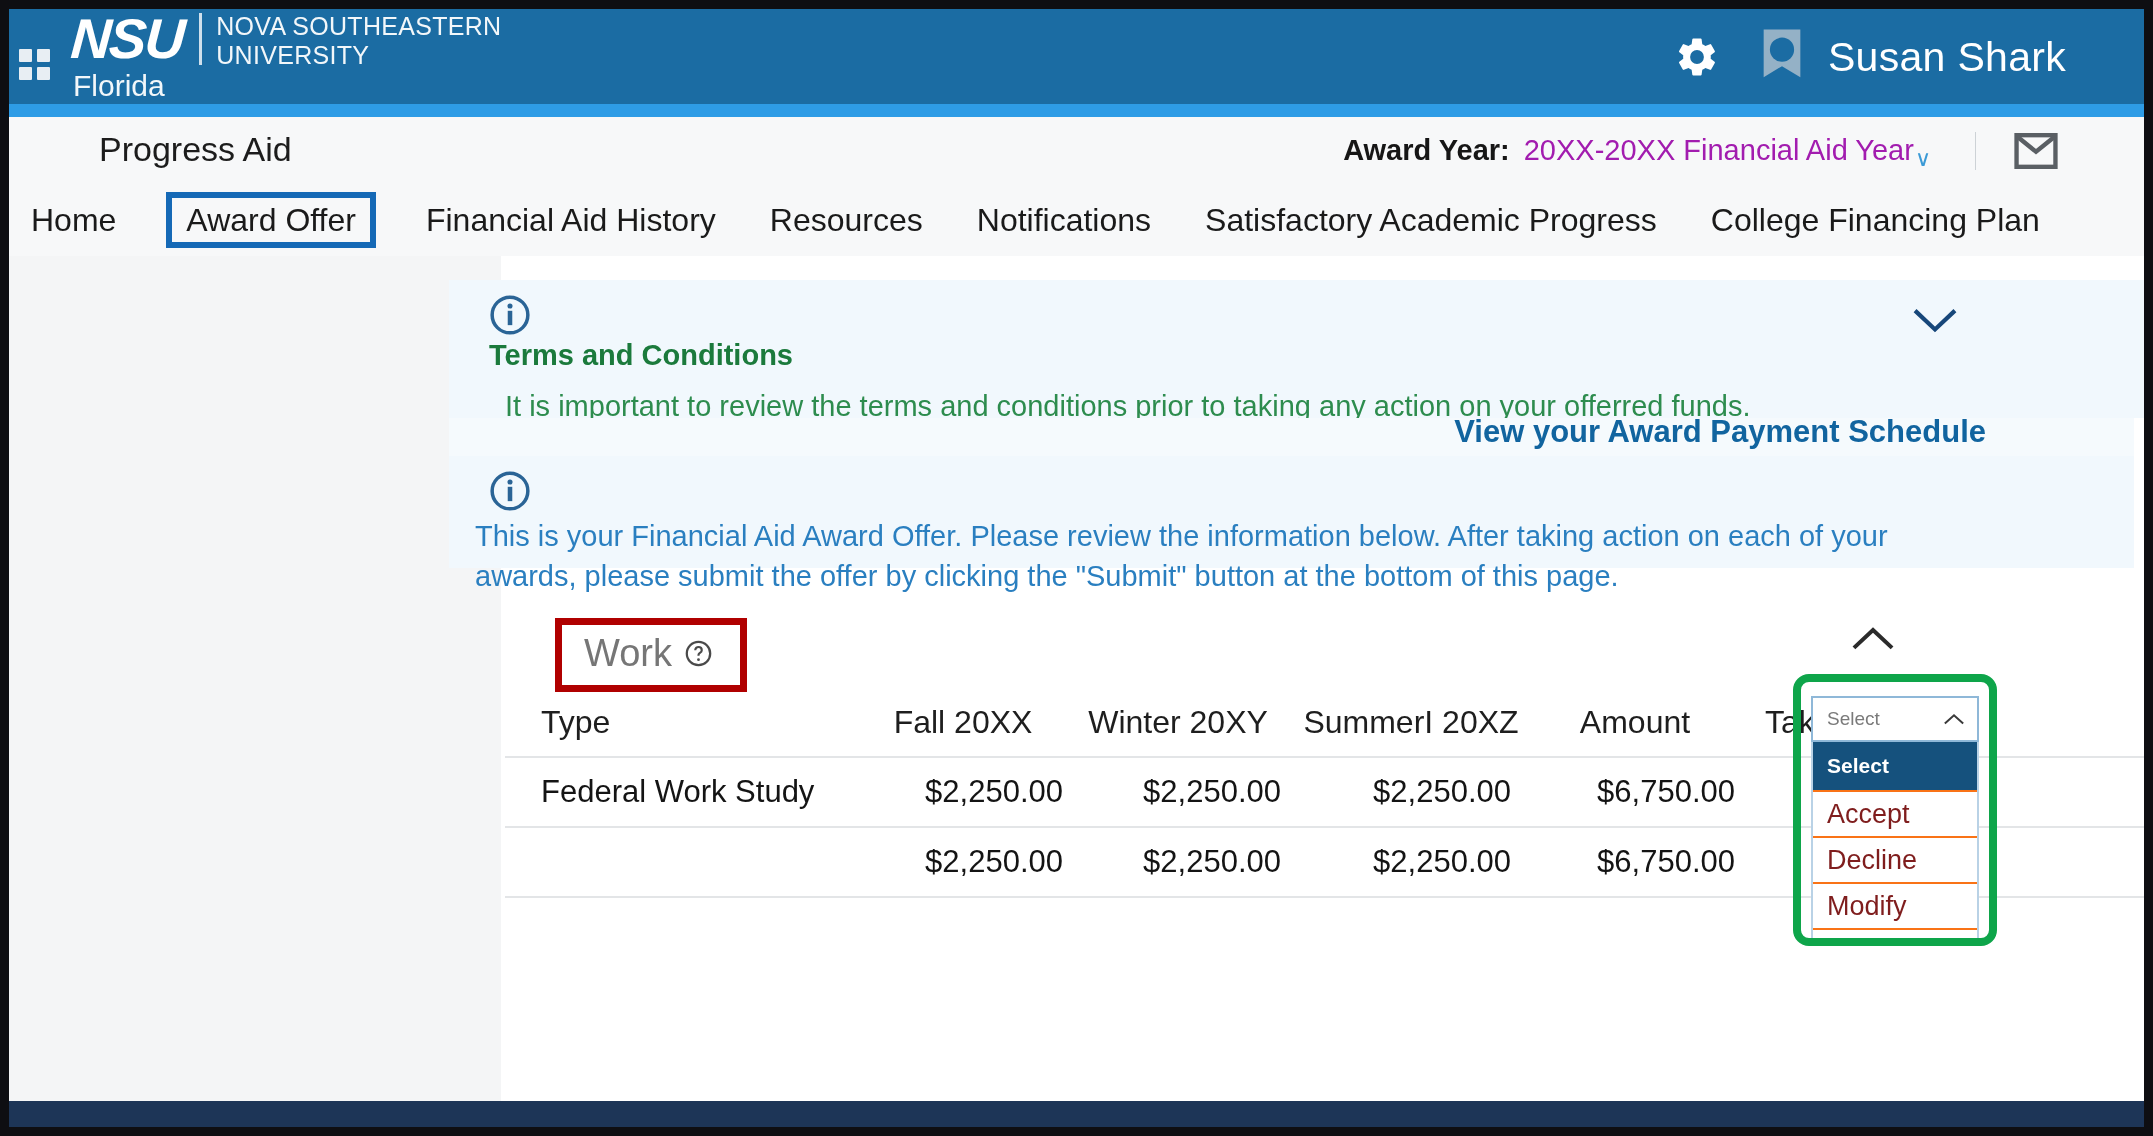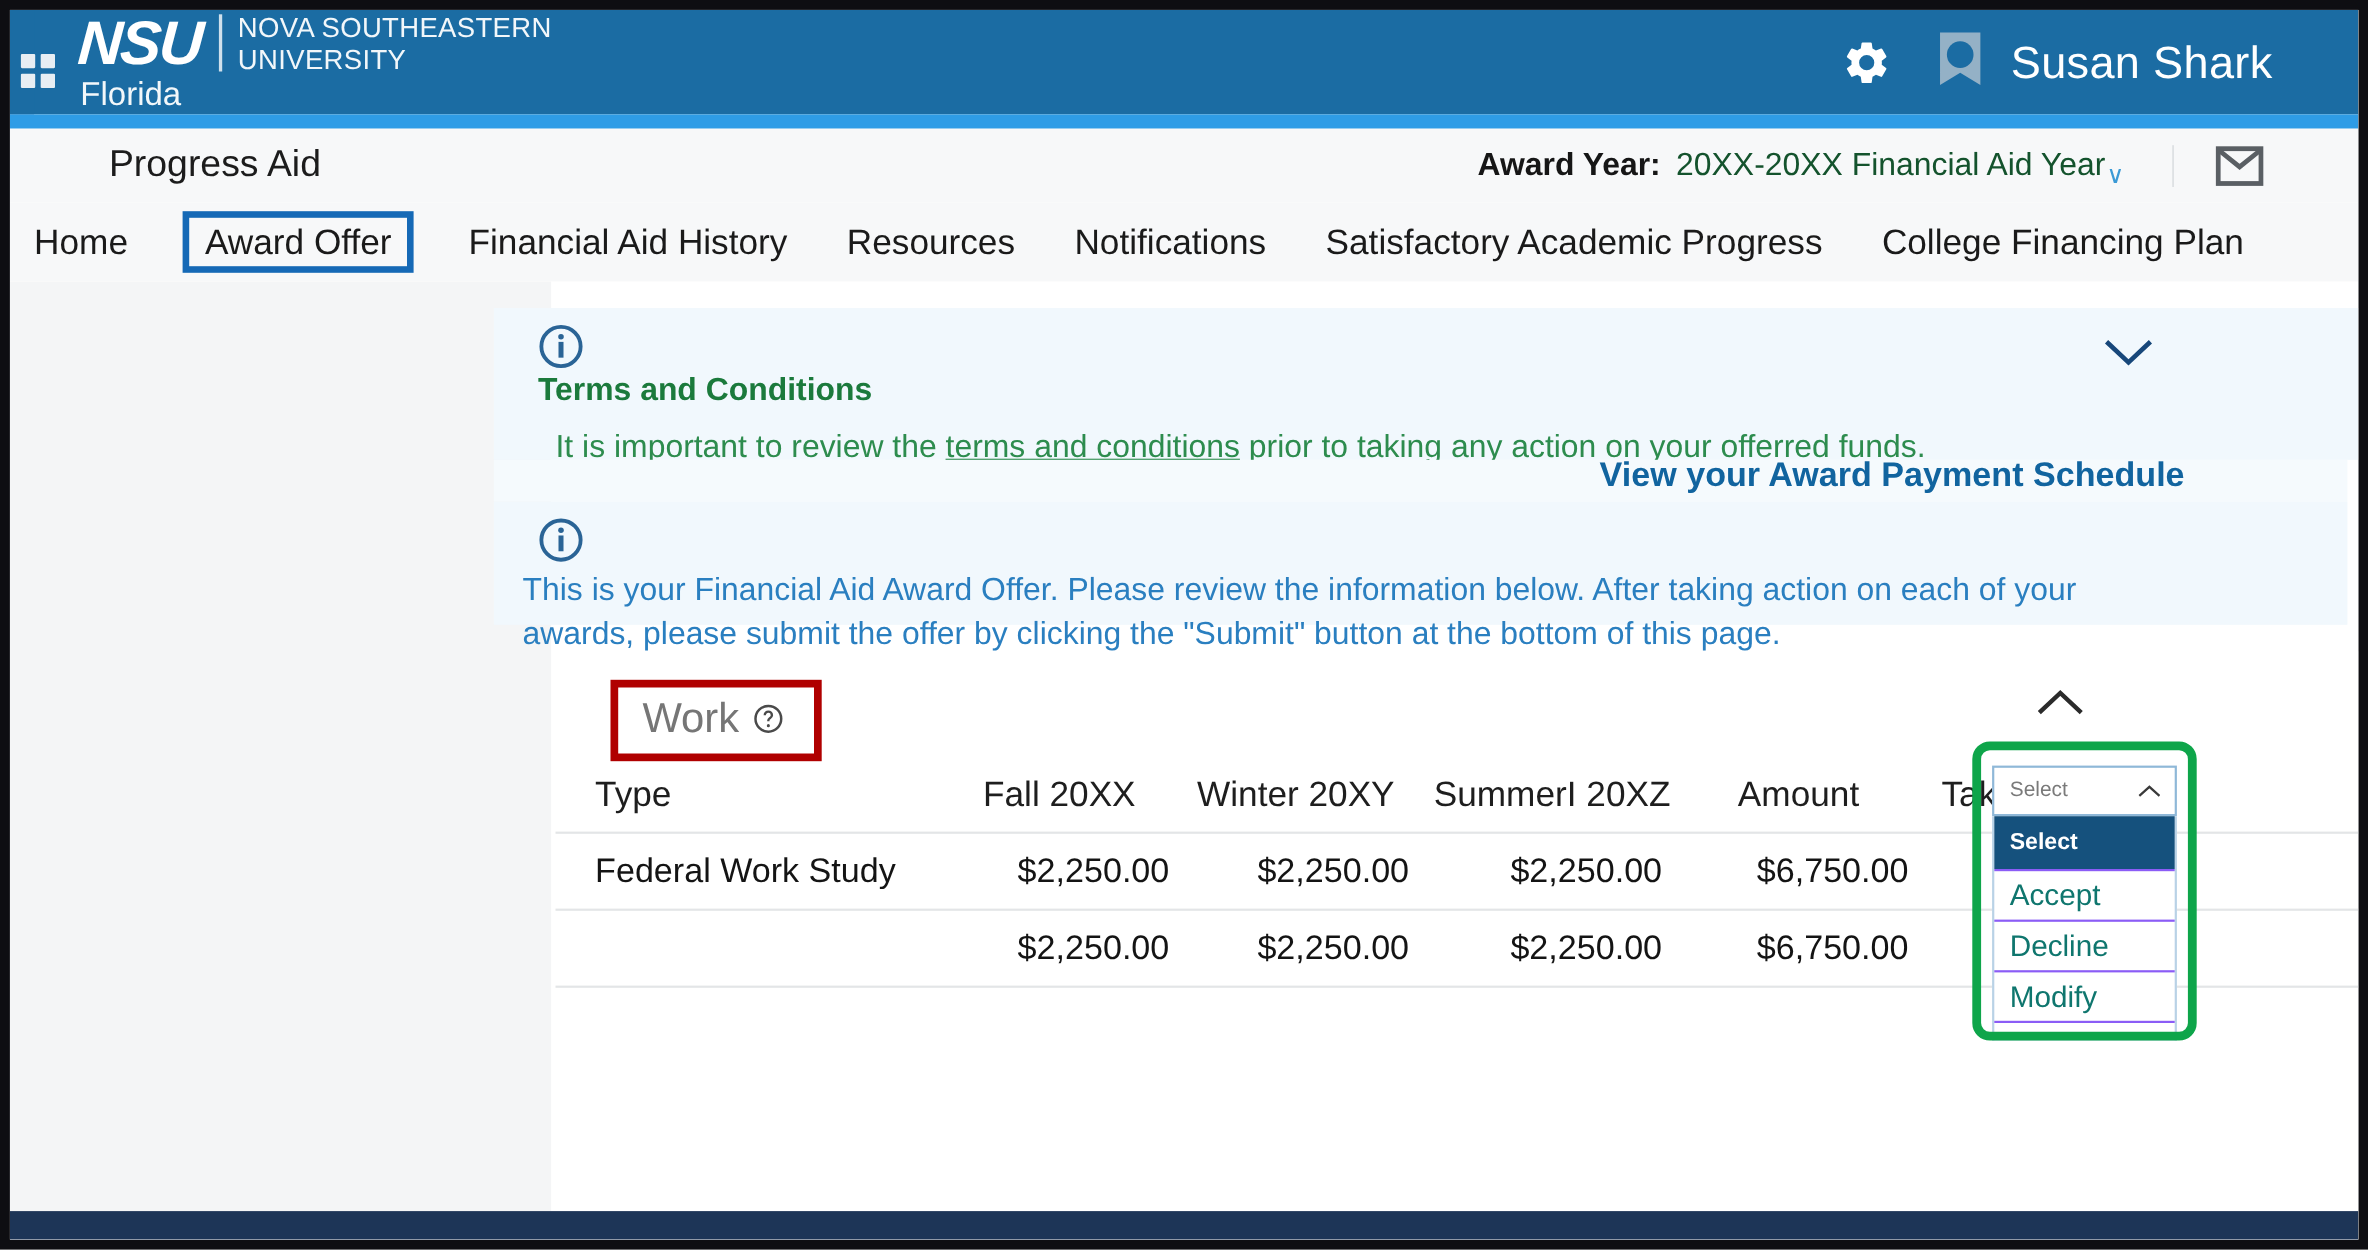--- a/index.html
+++ b/index.html
@@ -150,21 +150,21 @@
     padding-right: 0;
   }
   #award-year-label {
     font-size: 29px;
     font-weight: bold;
     color: #161616;
     white-space: nowrap;
   }
   #award-year-value {
     font-size: 29px;
-    color: #14532d;
+    color: #a21caf;
     margin-left: 14px;
     white-space: nowrap;
   }
   #award-year-caret {
     font-size: 22px;
     color: #3b9ad6;
     margin-left: 1px;
     align-self: flex-end;
     padding-bottom: 12px;
   }
@@ -373,22 +373,22 @@
     border: 2px solid #b9d2e6;
     border-top: none;
     background: #ffffff;
   }
   .dd-item {
     height: 46px;
     display: flex;
     align-items: center;
     padding-left: 14px;
     font-size: 27px;
-    color: #0f766e;
-    border-top: 2px solid #8b5cf6;
+    color: #7f1d1d;
+    border-top: 2px solid #f97316;
   }
   .dd-item.sel {
     background: #15517d;
     color: #ffffff;
     font-size: 21px;
     font-weight: bold;
     border-top: none;
     height: 48px;
   }
   .dd-item.partial { height: 16px; overflow: hidden; }

